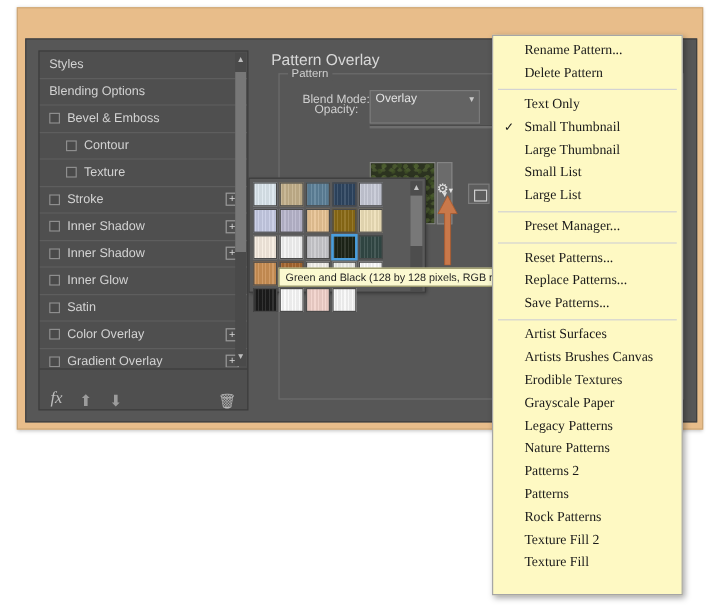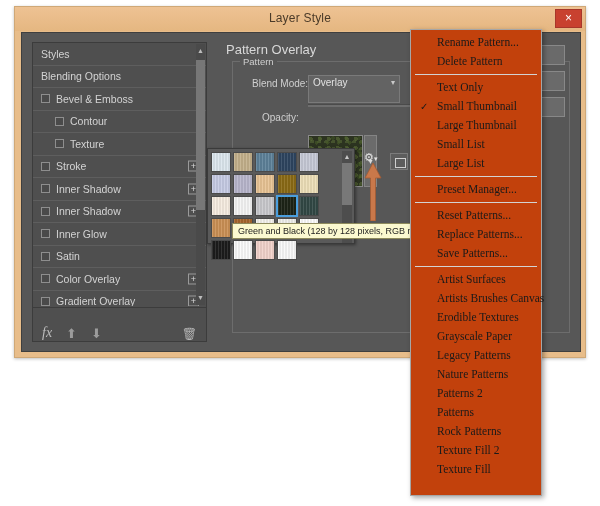--- a/index.html
+++ b/index.html
@@ -185,46 +185,42 @@
 
   
   .rbtn {
     position:absolute; background:#6a6a6a; border:1px solid #888;
     color:#eee; font-size:10px; text-align:center; line-height:19px;
   }
 
   
   .ctxmenu {
     position:absolute; left:410px; top:29px;
-    width:132px; height:467px;
-    background:#c2410c; border:1px solid #a6a6a6;
+    width:159px; height:467px;
+    background:#fef9c3; border:1px solid #a6a6a6;
     box-shadow:2px 2px 5px rgba(0,0,0,.35);
     padding:3px 0;
   }
   .mi {
     position:relative; height:19px; line-height:19px;
     padding-left:26px; font-size:11.5px; color:#1a1a1a;
     white-space:nowrap; cursor:pointer;
     font-family:"Liberation Serif", serif;
   }
   .mi.hl { background:#2f86e8; color:#fff; }
   .mi .chk { position:absolute; left:9px; top:0; font-size:10px; }
   .msep { height:1px; background:#d3d3d3; margin:3px 4px; }
 </style>
 </head>
 <body>
 
 <div id="root">
 
   <div class="dialog">
 
-    <div class="titlebar">
-      <div class="title-text">Layer Style</div>
-      <div class="close-btn">×</div>
-    </div>
 
     <div class="dlg-body">
 
       <div class="styles-panel">
         <div class="styles-scroll" id="styles-scroll">
             <div class="srow head">
               <span>Styles</span>
             </div>
             <div class="srow head">
               <span>Blending Options</span>
@@ -292,21 +288,21 @@
         <div class="pov-title">Pattern Overlay</div>
         <div class="pov-group-label">Pattern</div>
         <div class="pov-box"></div>
 
         <div class="fld-label" style="left:32px; top:36px;">Blend Mode:</div>
         <div class="sel" style="left:88px; top:33px; width:92px; height:28px;">
           <span>Overlay</span>
           <span class="chev">▾</span>
         </div>
 
-        <div class="fld-label" style="left:42px; top:70px;">Opacity:</div>
+        <div class="fld-label" style="left:42px; top:44px;">Opacity:</div>
         <div class="slider-track" style="left:88px; top:62px; width:110px;"></div>
         <div class="slider-thumb" style="left:190px; top:58px;"></div>
         <div class="numbox" style="left:207px; top:54px; width:38px; height:14px;">100</div>
         <div class="pct" style="left:251px; top:55px;">%</div>
 
         <div class="fld-label" style="left:42px; top:116px;">Pattern:</div>
         <div class="pat-preview" style="left:88px; top:93px;"></div>
         <div class="pat-drop" style="left:144px; top:93px;">▾</div>
         <div class="icon-btn" style="left:170px; top:111px;"></div>
         <div class="btn" style="left:198px; top:110px; width:78px; height:18px; line-height:16px;">Snap to Origin</div>

